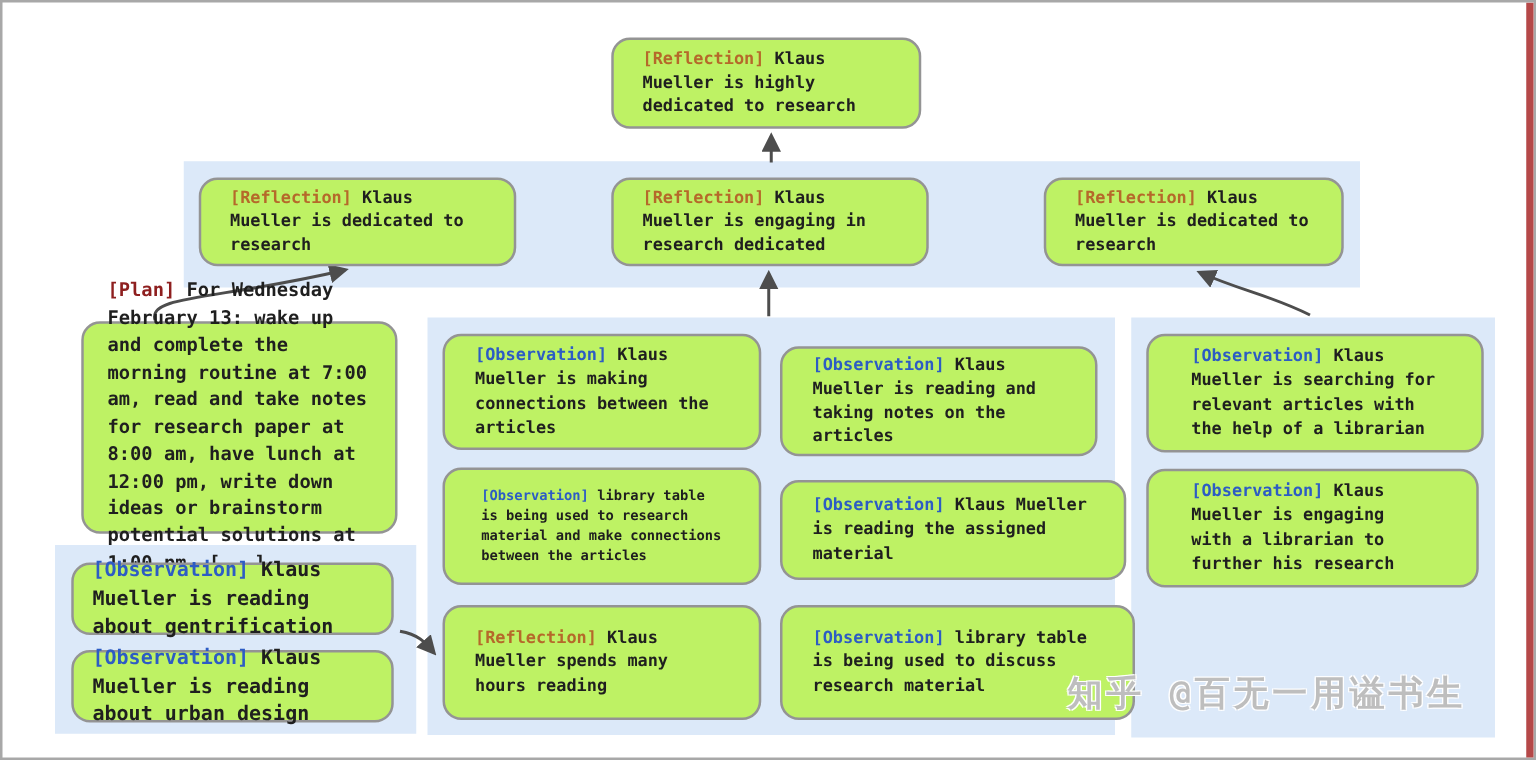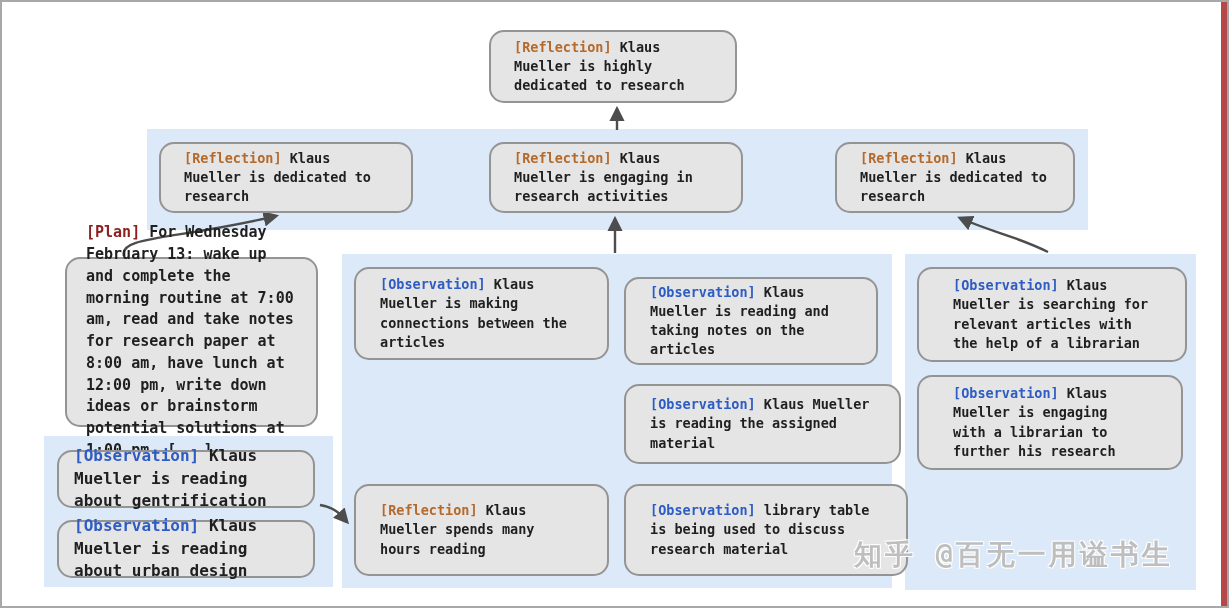--- a/index.html
+++ b/index.html
@@ -10,21 +10,21 @@
     border:2px solid #a8a8a8;
     box-sizing:border-box;
     overflow:hidden;
     font-family:"DejaVu Sans Mono","Liberation Mono",monospace;
   }
   .band{position:absolute;background:#dce9f9;}
   #edge-strip{position:absolute;top:0;right:0;width:6px;height:608px;background:#b54848;}
   #arrows{position:absolute;left:0;top:0;pointer-events:none;}
   .node{
     position:absolute;
-    background:#e5e5e5;
+    background:#bef264;
     border:2px solid #949494;
     border-radius:15px;
     display:flex;align-items:center;
     box-sizing:border-box;
     color:#1f1f1f;font-weight:bold;
   }
   .node p{margin:0;padding:0 23px;font-size:13.5px;line-height:1.42;}
   .node.mcol p{padding:0 24px;}
   .node.rcol p{padding:0 34px;}
   .node.small p{padding:0 29px;font-size:11px;line-height:1.45;}
@@ -66,39 +66,42 @@
   </svg>
 
   <div class="node" style="left:487px;top:28px;width:248px;height:73px;">
     <p><span class="lbl-reflection">[Reflection]</span> <span>Klaus Mueller is highly dedicated to research</span></p>
   </div>
 
   <div class="node" style="left:157px;top:140px;width:254px;height:71px;">
     <p><span class="lbl-reflection">[Reflection]</span> <span>Klaus Mueller is dedicated to research</span></p>
   </div>
   <div class="node" style="left:487px;top:140px;width:254px;height:71px;">
-    <p><span class="lbl-reflection">[Reflection]</span> <span>Klaus Mueller is engaging in research activities</span></p>
+    <p><span class="lbl-reflection">[Reflection]</span> <span>Klaus Mueller is engaging in research dedicated</span></p>
   </div>
   <div class="node" style="left:833px;top:140px;width:240px;height:71px;">
     <p><span class="lbl-reflection">[Reflection]</span> <span>Klaus Mueller is dedicated to research</span></p>
   </div>
 
   <div class="node plan" style="left:63px;top:255px;width:253px;height:170px;">
     <p><span class="lbl-plan">[Plan]</span> <span>For Wednesday February 13: wake up and complete the morning routine at 7:00 am, read and take notes for research paper at 8:00 am, have lunch at 12:00 pm, write down ideas or brainstorm potential solutions at 1:00 pm, [...]</span></p>
   </div>
 
   <div class="node lobs" style="left:55px;top:448px;width:258px;height:58px;">
     <p><span class="lbl-observation">[Observation]</span> <span>Klaus Mueller is reading about gentrification</span></p>
   </div>
   <div class="node lobs" style="left:55px;top:518px;width:258px;height:58px;">
     <p><span class="lbl-observation">[Observation]</span> <span>Klaus Mueller is reading about urban design</span></p>
   </div>
 
   <div class="node mcol" style="left:352px;top:265px;width:255px;height:93px;">
     <p><span class="lbl-observation">[Observation]</span> <span>Klaus Mueller is making connections between the articles</span></p>
+  </div>
+  <div class="node small" style="left:352px;top:372px;width:255px;height:94px;">
+    <p><span class="lbl-observation">[Observation]</span> <span>library table is being used to research material and make connections between the articles</span></p>
   </div>
   <div class="node mcol" style="left:352px;top:482px;width:255px;height:92px;">
     <p><span class="lbl-reflection">[Reflection]</span> <span>Klaus Mueller spends many hours reading</span></p>
   </div>
 
   <div class="node mcol" style="left:622px;top:275px;width:254px;height:88px;">
     <p><span class="lbl-observation">[Observation]</span> <span>Klaus Mueller is reading and taking notes on the articles</span></p>
   </div>
   <div class="node mcol" style="left:622px;top:382px;width:277px;height:80px;">
     <p><span class="lbl-observation">[Observation]</span> <span>Klaus Mueller is reading the assigned material</span></p>

